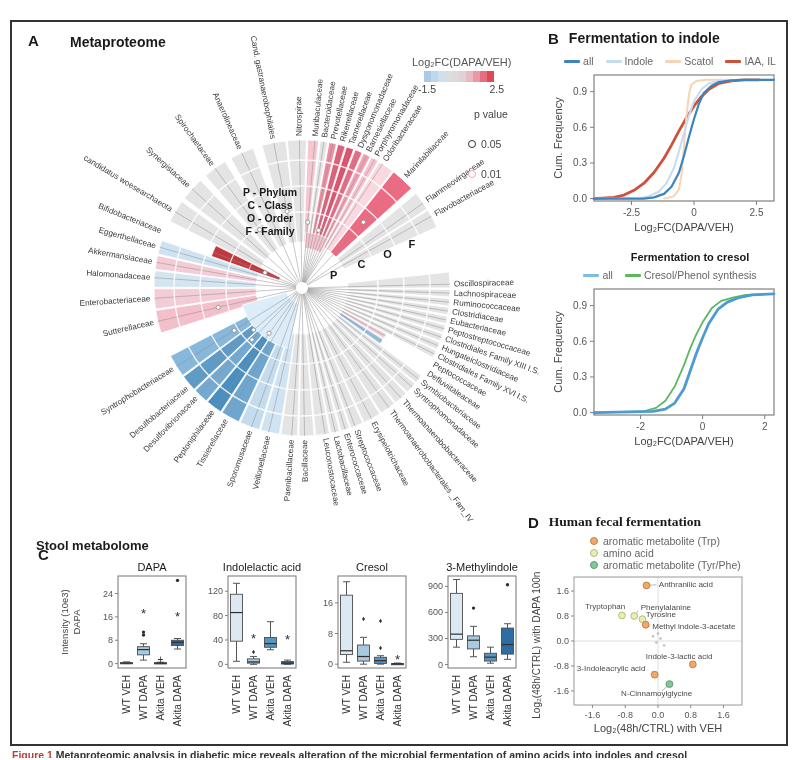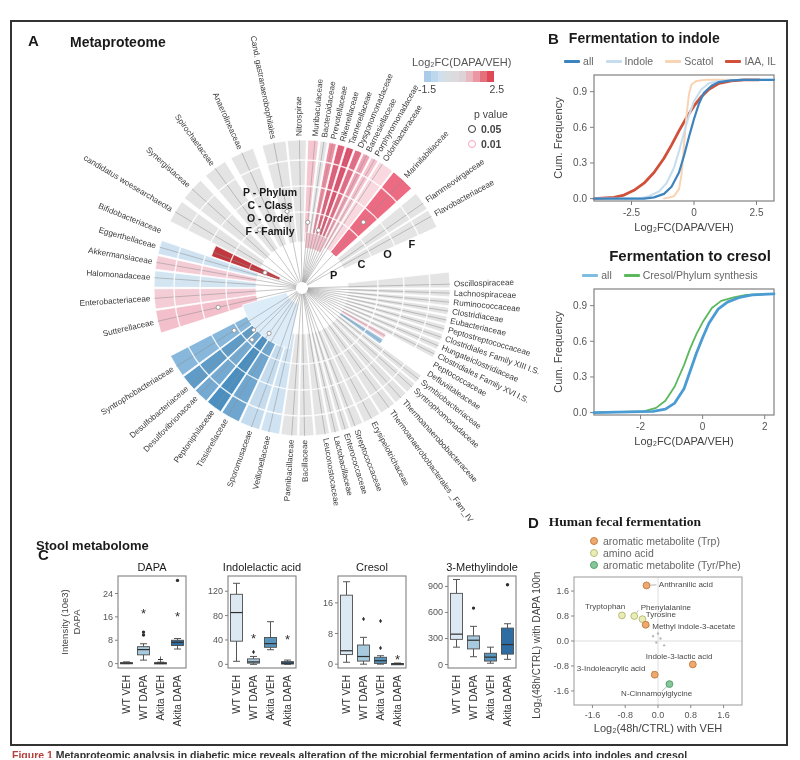--- a/index.html
+++ b/index.html
@@ -9,21 +9,21 @@
          border:2.5px solid #333;box-sizing:border-box;background:#fff;}
   .panel-label{font-weight:bold;font-size:15px;color:#1a1a1a;}
   .panel-title{font-weight:bold;font-size:14px;color:#1a1a1a;}
   .abs{position:absolute;}
   
   .cbar-title{font-size:11px;color:#555;}
   .cbar{display:flex;margin:3px 0 1px 12px;}
   .cbar span{width:7px;height:11px;display:inline-block;}
   .cbar-ends{display:flex;justify-content:space-between;font-size:10.5px;color:#444;width:86px;margin-left:6px;}
   .pval{font-size:10.5px;color:#444;}
-  .pval-row{display:flex;align-items:center;gap:5px;margin-top:3px;font-weight:bold;}
+  .pval-row{display:flex;align-items:center;gap:5px;margin-top:18px;}
   .pdot{width:6px;height:6px;border-radius:50%;display:inline-block;background:#fff;}
   .rank-key{font-size:10.5px;font-weight:bold;color:#1a1a1a;line-height:13px;}
   
   .fam{font-size:8.2px;fill:#3a3a3a;}
   .pcof{font-size:11px;font-weight:bold;fill:#1a1a1a;}
   .tick{font-size:10px;fill:#555;}
   .tick-sm{font-size:9px;fill:#555;}
   .axlabel{font-size:11px;fill:#444;}
   .axlabel-sm{font-size:9.5px;fill:#444;}
   .boxtitle{font-size:11px;fill:#1a1a1a;}
@@ -310,30 +310,30 @@
         <line x1="208.5" y1="134" x2="208.5" y2="138" stroke="#808080" stroke-width="1"></line>
         <text x="208.5" y="149" text-anchor="middle" class="tick">2.5</text>
         <path d="M46.0 131.6 L66.0 130.4 L76.0 128.1 L86.0 123.3 L96.0 116.2 L106.0 105.5 L116.0 91.2 L123.5 78.1 L131.0 63.9 L138.5 50.8 L146.0 38.9 L153.5 29.4 L161.0 22.3 L171.0 16.3 L183.5 13.9 L196.0 12.8 L211.0 12.8" fill="none" stroke="#d0503a" stroke-width="2.8" stroke-linecap="round" stroke-linejoin="round"></path>
         <path d="M116.0 131.6 L126.0 129.2 L131.0 122.1 L133.5 107.8 L136.0 78.1 L138.5 48.4 L141.0 27.0 L143.5 17.5 L148.5 13.9 L158.5 12.8 L183.5 12.8" fill="none" stroke="#f8d4b4" stroke-width="2" stroke-linecap="round" stroke-linejoin="round"></path>
         <path d="M46.0 131.6 L91.0 131.6 L101.0 129.2 L111.0 124.5 L118.5 116.2 L126.0 100.7 L131.0 84.1 L136.0 66.2 L141.0 48.4 L146.0 34.2 L153.5 22.3 L161.0 16.3 L171.0 13.9 L191.0 12.8 L226.0 12.8" fill="none" stroke="#c6ddef" stroke-width="2" stroke-linecap="round" stroke-linejoin="round"></path>
         <path d="M46.0 131.6 L96.0 131.6 L106.0 130.4 L116.0 126.9 L123.5 119.7 L131.0 105.5 L136.0 88.8 L141.0 69.8 L146.0 52.0 L151.0 36.5 L156.0 25.8 L163.5 18.7 L171.0 15.1 L183.5 13.3 L196.0 12.8 L226.0 12.8" fill="none" stroke="#3d83bd" stroke-width="2.2" stroke-linecap="round" stroke-linejoin="round"></path>
         <text x="136" y="164" text-anchor="middle" class="axlabel">Log₂FC(DAPA/VEH)</text>
         <text x="14" y="71" text-anchor="middle" class="axlabel" transform="rotate(-90 14 71)">Cum. Frequency</text>
       </svg>
     <div style="text-align:center;margin-top:4px;">
-      <span class="panel-title" style="font-size:15px;padding-left:40px;">Fermentation to cresol</span>
+      <span class="panel-title" style="font-size:11px;padding-left:40px;">Fermentation to cresol</span>
     </div>
     <div class="lg-row" id="legend-cresol" style="margin-top:4px;">
         <span class="lg-item">
           <span class="lg-line" style="background: rgb(127, 189, 224);"></span>
           <span>all</span>
         </span>
         <span class="lg-item">
           <span class="lg-line" style="background: rgb(92, 184, 92);"></span>
-          <span>Cresol/Phylum synthesis</span>
+          <span>Cresol/Phenol synthesis</span>
         </span>
       </div>
     <svg id="cdf2-svg" width="244" height="172">
         <rect x="46" y="8" width="180" height="126" fill="none" stroke="#808080" stroke-width="1.2"></rect>
         <line x1="42" y1="131.62264150943398" x2="46" y2="131.62264150943398" stroke="#808080" stroke-width="1"></line>
         <text x="39" y="135.12264150943398" text-anchor="end" class="tick">0.0</text>
         <line x1="42" y1="95.9622641509434" x2="46" y2="95.9622641509434" stroke="#808080" stroke-width="1"></line>
         <text x="39" y="99.4622641509434" text-anchor="end" class="tick">0.3</text>
         <line x1="42" y1="60.301886792452834" x2="46" y2="60.301886792452834" stroke="#808080" stroke-width="1"></line>
         <text x="39" y="63.801886792452834" text-anchor="end" class="tick">0.6</text>

